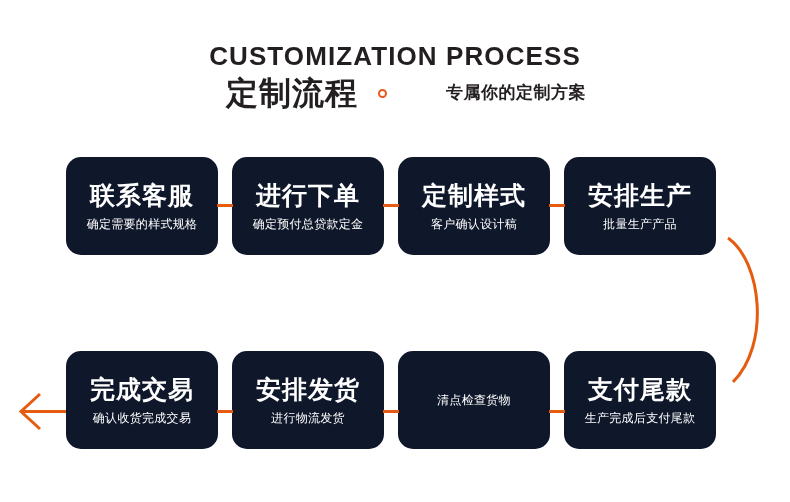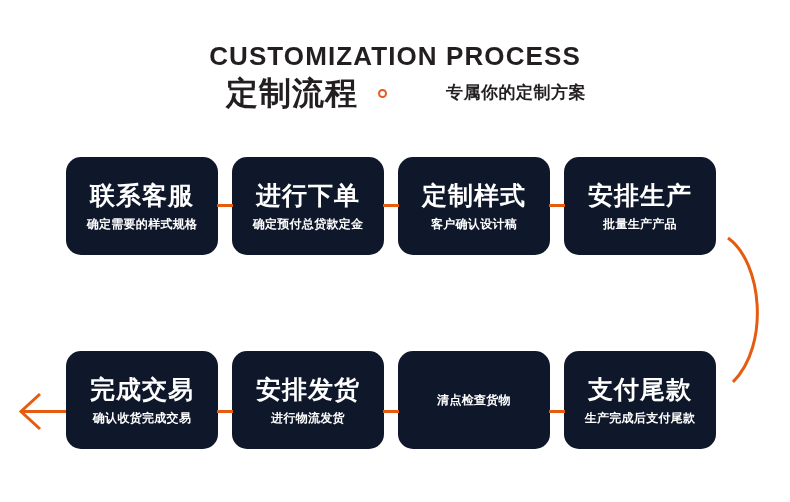--- a/index.html
+++ b/index.html
@@ -91,21 +91,21 @@
   .box-title {
     font-size: 25px;
     font-weight: bold;
     color: #ffffff;
     letter-spacing: 1px;
     line-height: 30px;
     margin-bottom: 7px;
   }
   .box-sub {
     font-size: 12px;
-    font-weight: bold;
+    font-weight: normal;
     color: #ffffff;
     letter-spacing: 0.3px;
     line-height: 15px;
   }
 
   
   .r1 { top: 157px; }
   .r2 { top: 351px; }
   .c1 { left: 66px; }
   .c2 { left: 232px; }

